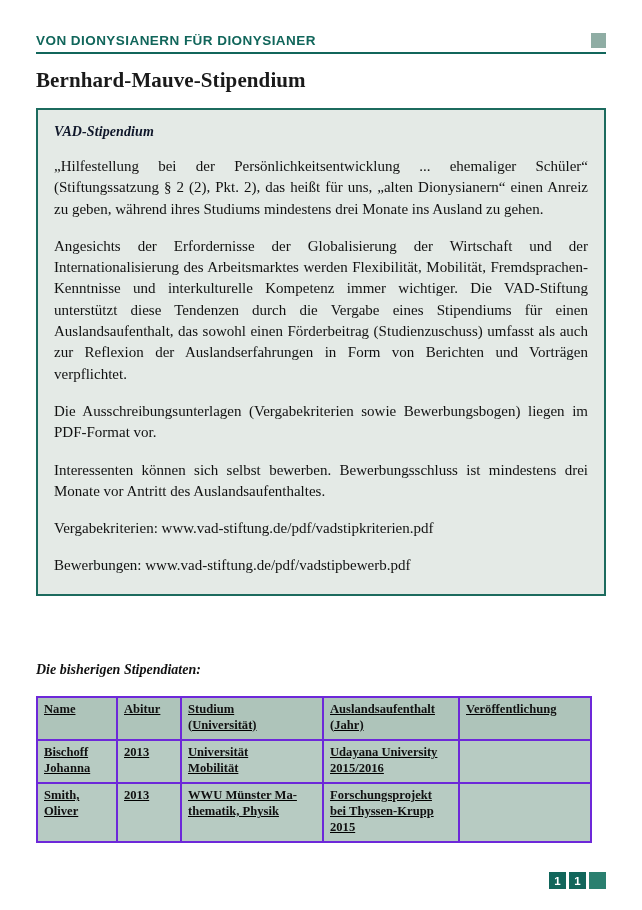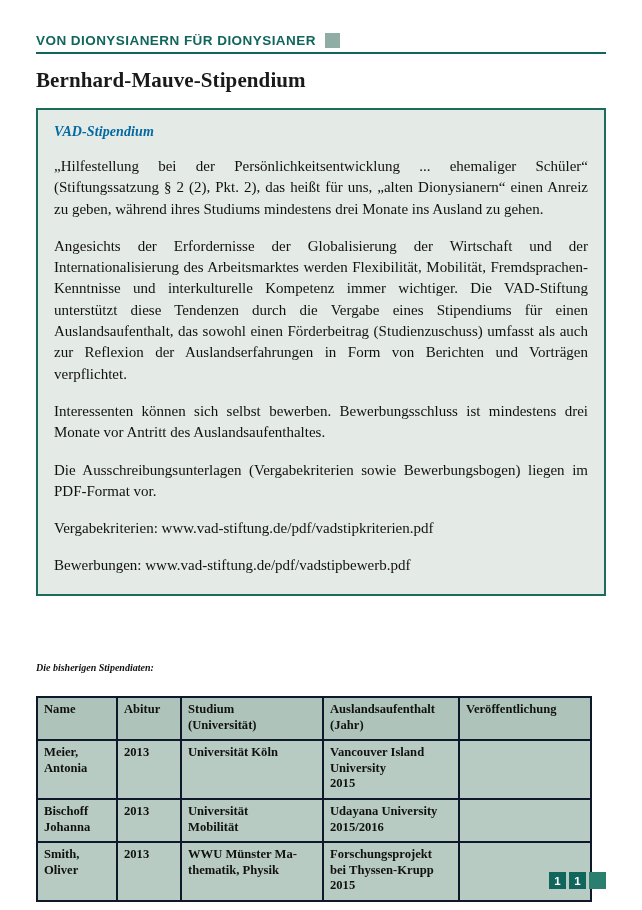--- a/index.html
+++ b/index.html
@@ -19,21 +19,21 @@
 
   
   .runhead {
     position: absolute;
     left: 36px;
     top: 26px;
     width: 570px;
     height: 28px;
     display: flex;
     align-items: center;
-    justify-content: flex-start;
+    justify-content: space-between;
   }
   .runhead-text {
     font-family: "Liberation Sans", "DejaVu Sans", sans-serif;
     font-weight: bold;
     font-size: 13.5px;
     letter-spacing: 0.45px;
     color: #11665b;
     white-space: nowrap;
   }
   .runhead-square {
@@ -70,21 +70,21 @@
     width: 570px;
     box-sizing: border-box;
     border: 2px solid #1c6b5e;
     background: #e4eae6;
     padding: 14px 16px 14px 16px;
   }
   .infobox-title {
     font-size: 14px;
     font-weight: bold;
     font-style: italic;
-    color: #0369a1;
+    color: #0f172a;
     margin: 0 0 16px 0;
     letter-spacing: 0.1px;
   }
   .infobox p {
     margin: 0 0 16px 0;
     font-size: 15px;
     line-height: 1.42;
     color: #111111;
     text-align: justify;
     hyphens: manual;
@@ -94,39 +94,40 @@
   }
   .infobox p.link-line {
     text-align: left;
   }
 
   
   .table-caption {
     position: absolute;
     left: 36px;
     top: 662px;
-    font-size: 10px;
+    font-size: 14px;
     font-weight: bold;
     font-style: italic;
     color: #111111;
   }
 
   
   .table-wrap {
     position: absolute;
     left: 36px;
     top: 696px;
     width: 554px;
   }
   table.stip {
     border-collapse: separate;
     border-spacing: 2px 2px;
     width: 554px;
     table-layout: fixed;
-    background: #0f172a;
+    background: #6d28d9;
+    text-decoration: underline;
   }
   table.stip th,
   table.stip td {
     background: #b7cbc2;
     vertical-align: top;
     padding: 4px 6px 6px 6px;
     font-size: 12.6px;
     font-weight: bold;
     line-height: 1.24;
     color: #111111;
@@ -180,22 +181,22 @@
     <span class="runhead-square"></span>
   </div>
   <div class="runhead-rule"></div>
 
   <div class="page-title">Bernhard-Mauve-Stipendium</div>
 
   <div class="infobox">
     <div class="infobox-title">VAD-Stipendium</div>
     <p>„Hilfestellung bei der Persönlichkeitsentwicklung ... ehemaliger Schüler“ (Stiftungssatzung § 2 (2), Pkt. 2), das heißt für uns, „alten Dionysianern“ einen Anreiz zu geben, während ihres Studiums mindestens drei Monate ins Ausland zu gehen.</p>
     <p>Angesichts der Erfordernisse der Globalisierung der Wirtschaft und der Internationalisierung des Arbeitsmarktes werden Flexibilität, Mobilität, Fremdsprachen-Kenntnisse und interkulturelle Kompetenz immer wichtiger. Die VAD-Stiftung unterstützt diese Tendenzen durch die Vergabe eines Stipendiums für einen Auslandsaufenthalt, das sowohl einen Förderbeitrag (Studienzuschuss) umfasst als auch zur Reflexion der Auslandserfahrungen in Form von Berichten und Vorträgen verpflichtet.</p>
+    <p>Die Ausschreibungsunterlagen (Vergabekriterien sowie Bewerbungsbogen) liegen im PDF-Format vor.</p>
     <p>Interessenten können sich selbst bewerben. Bewerbungsschluss ist mindestens drei Monate vor Antritt des Auslandsaufenthaltes.</p>
-    <p>Die Ausschreibungsunterlagen (Vergabekriterien sowie Bewerbungsbogen) liegen im PDF-Format vor.</p>
     <p class="link-line">Vergabekriterien: www.vad-stiftung.de/pdf/vadstipkriterien.pdf</p>
     <p class="link-line last">Bewerbungen: www.vad-stiftung.de/pdf/vadstipbewerb.pdf</p>
   </div>
 
   <div class="table-caption">Die bisherigen Stipendiaten:</div>
 
   <div class="table-wrap">
     <table class="stip">
       <colgroup>
         <col class="col-name">
@@ -221,40 +222,20 @@
             <span class="cell-line">(Jahr)</span>
           </th>
           <th>
             <span class="cell-line">Veröffentlichung</span>
           </th>
         </tr>
       </thead>
       <tbody>
         <tr>
           <td>
-            <span class="cell-line">Meier,</span>
-            <span class="cell-line">Antonia</span>
-          </td>
-          <td>
-            <span class="cell-line">2013</span>
-          </td>
-          <td>
-            <span class="cell-line">Universität Köln</span>
-          </td>
-          <td>
-            <span class="cell-line">Vancouver Island</span>
-            <span class="cell-line">University</span>
-            <span class="cell-line">2015</span>
-          </td>
-          <td>
-            <span class="cell-line"></span>
-          </td>
-        </tr>
-        <tr>
-          <td>
             <span class="cell-line">Bischoff</span>
             <span class="cell-line">Johanna</span>
           </td>
           <td>
             <span class="cell-line">2013</span>
           </td>
           <td>
             <span class="cell-line">Universität</span>
             <span class="cell-line">Mobilität</span>
           </td>

